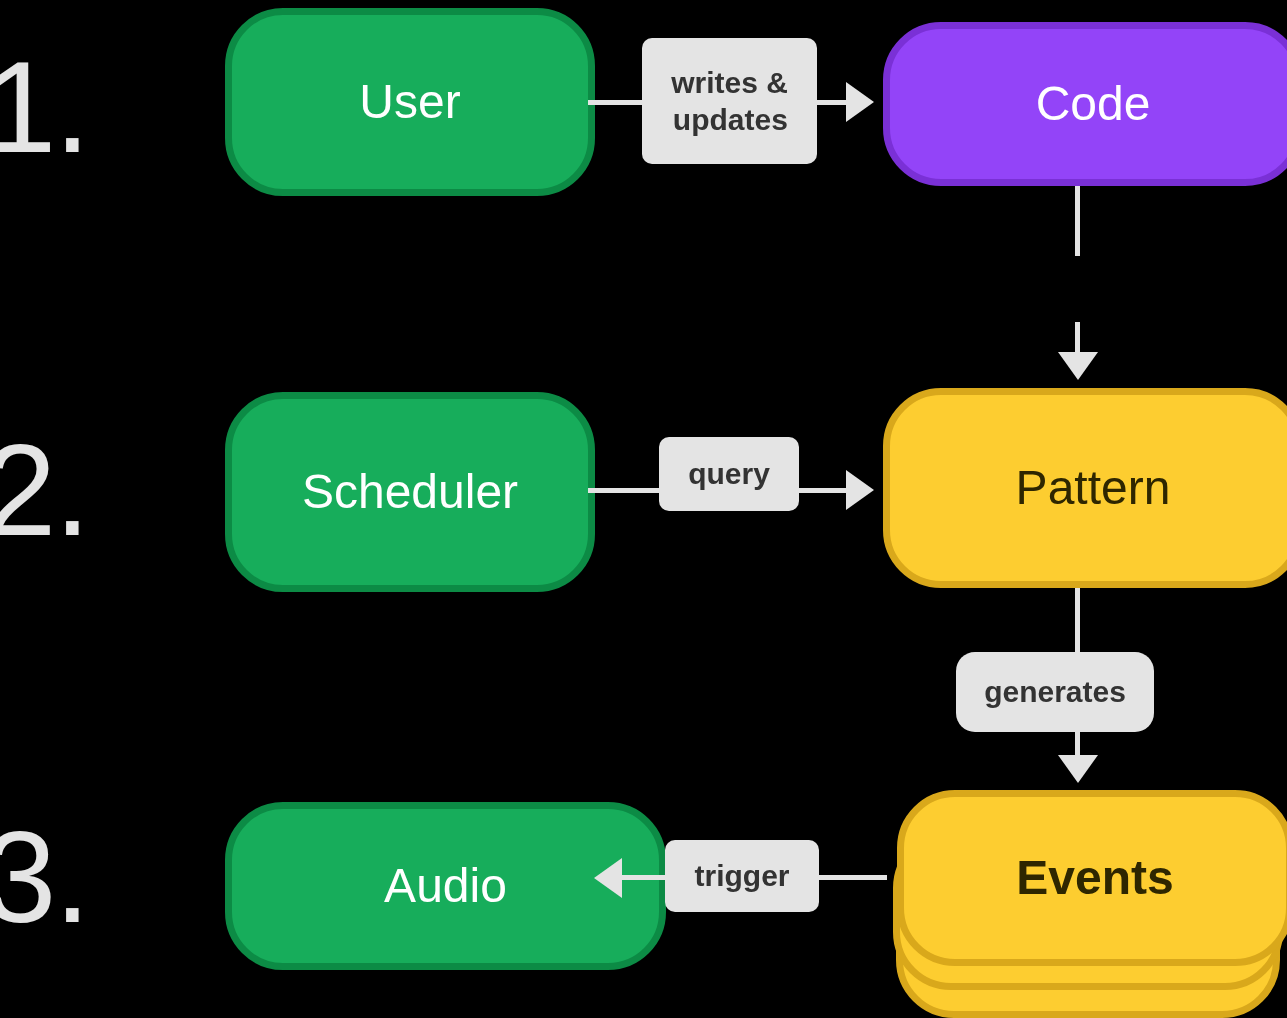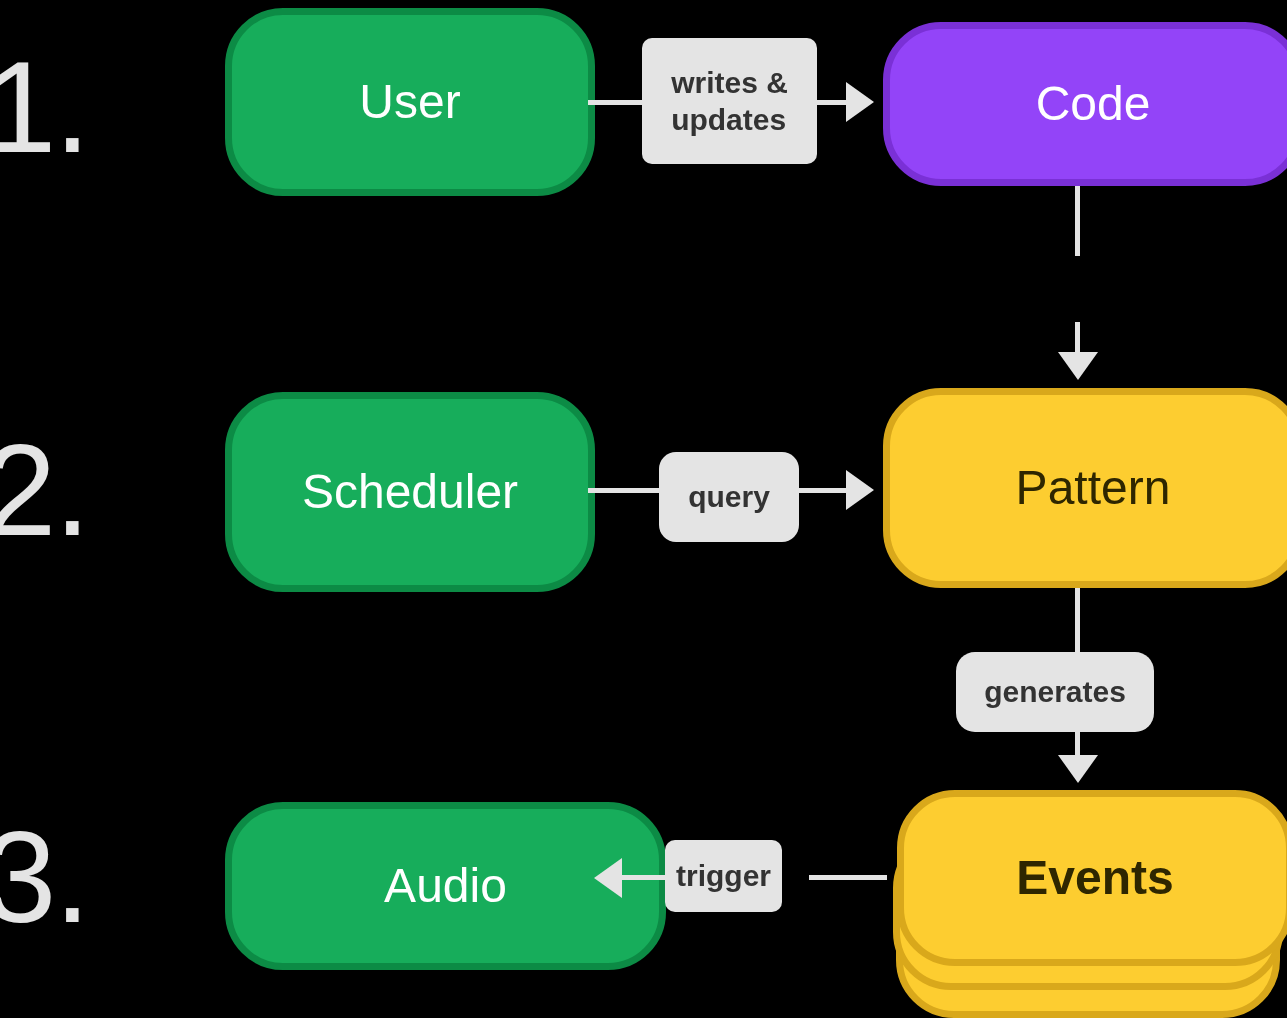--- a/index.html
+++ b/index.html
@@ -110,21 +110,21 @@
     box-sizing: border-box;
     background: #E4E4E4;
     color: #333333;
     border-radius: 10px;
     font-size: 30px;
     font-weight: 700;
     line-height: 1.25;
     display: flex;
     align-items: center;
     justify-content: center;
-    text-align: left;
+    text-align: right;
     padding: 10px 16px;
     white-space: pre-line;
   }
 </style>
 </head>
 <body>
 
 <div id="stage">
 
   <div class="step-number" style="left:-16px; top:42px;">1.</div>
@@ -149,40 +149,40 @@
 
   <div class="edge-line edge-v" style="left:1075px; top:186px; width:5px; height:70px;"></div>
   <div class="edge-line edge-v" style="left:1075px; top:322px; width:5px; height:48px;"></div>
   <div class="arrow-head arrow-down" style="left:1058px; top:352px;"></div>
 
   <div class="node node-green" style="left:218px; top:392px; width:370px; height:200px;">
     <span>Scheduler</span>
   </div>
 
   <div class="edge-line edge-h" style="left:588px; top:488px; width:72px;"></div>
-  <div class="edge-label" style="left:659px; top:452px; width:140px; height:90px;border-radius:17px;">query</div>
+  <div class="edge-label" style="left:659px; top:437px; width:140px; height:74px;">query</div>
   <div class="edge-line edge-h" style="left:797px; top:488px; width:58px;"></div>
   <div class="arrow-head arrow-right" style="left:846px; top:470px;"></div>
 
   <div class="node node-yellow" style="left:876px; top:388px; width:420px; height:200px;">
     <span>Pattern</span>
   </div>
 
   <div class="edge-line edge-v" style="left:1075px; top:588px; width:5px; height:66px;"></div>
   <div class="edge-label" style="left:956px; top:652px; width:198px; height:80px;border-radius:19px;">generates</div>
   <div class="edge-line edge-v" style="left:1075px; top:725px; width:5px; height:50px;"></div>
   <div class="arrow-head arrow-down" style="left:1058px; top:755px;"></div>
 
   <div class="node node-green" style="left:218px; top:802px; width:441px; height:168px;">
     <span>Audio</span>
   </div>
 
   <div class="arrow-head arrow-left" style="left:594px; top:858px;"></div>
   <div class="edge-line edge-h" style="left:618px; top:875px; width:52px;"></div>
-  <div class="edge-label" style="left:665px; top:840px; width:117px; height:72px;">trigger</div>
+  <div class="edge-label" style="left:665px; top:840px; width:154px; height:72px;">trigger</div>
   <div class="edge-line edge-h" style="left:809px; top:875px; width:78px;"></div>
 
   <div style="position:absolute; left:890px; top:790px; width:396px; height:228px;">
     <div class="stack-layer" style="left:6px;  top:68px;  width:384px; height:160px;"></div>
     <div class="stack-layer" style="left:3px;  top:40px;  width:390px; height:160px;"></div>
     <div class="node node-yellow" style="left:0px; top:0px; width:396px; height:176px;font-weight:bold;">
       <span>Events</span>
     </div>
   </div>
 

